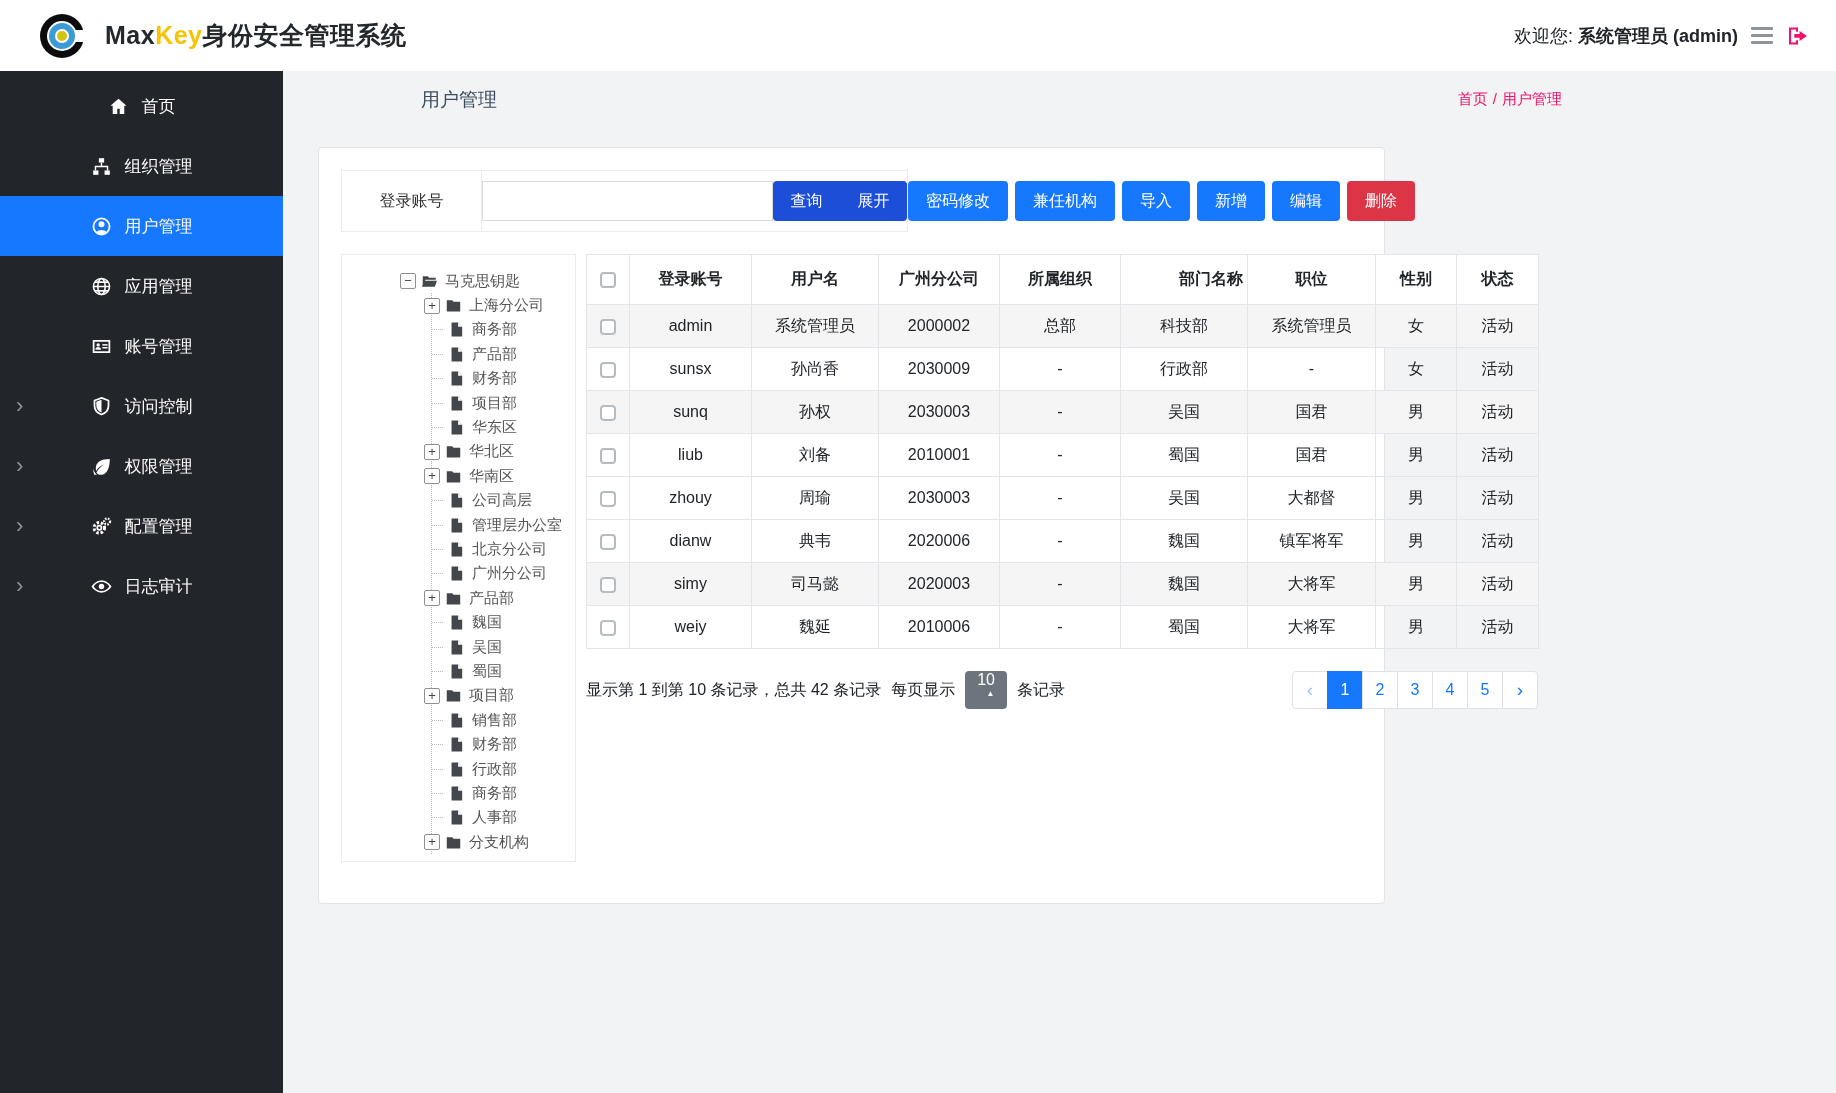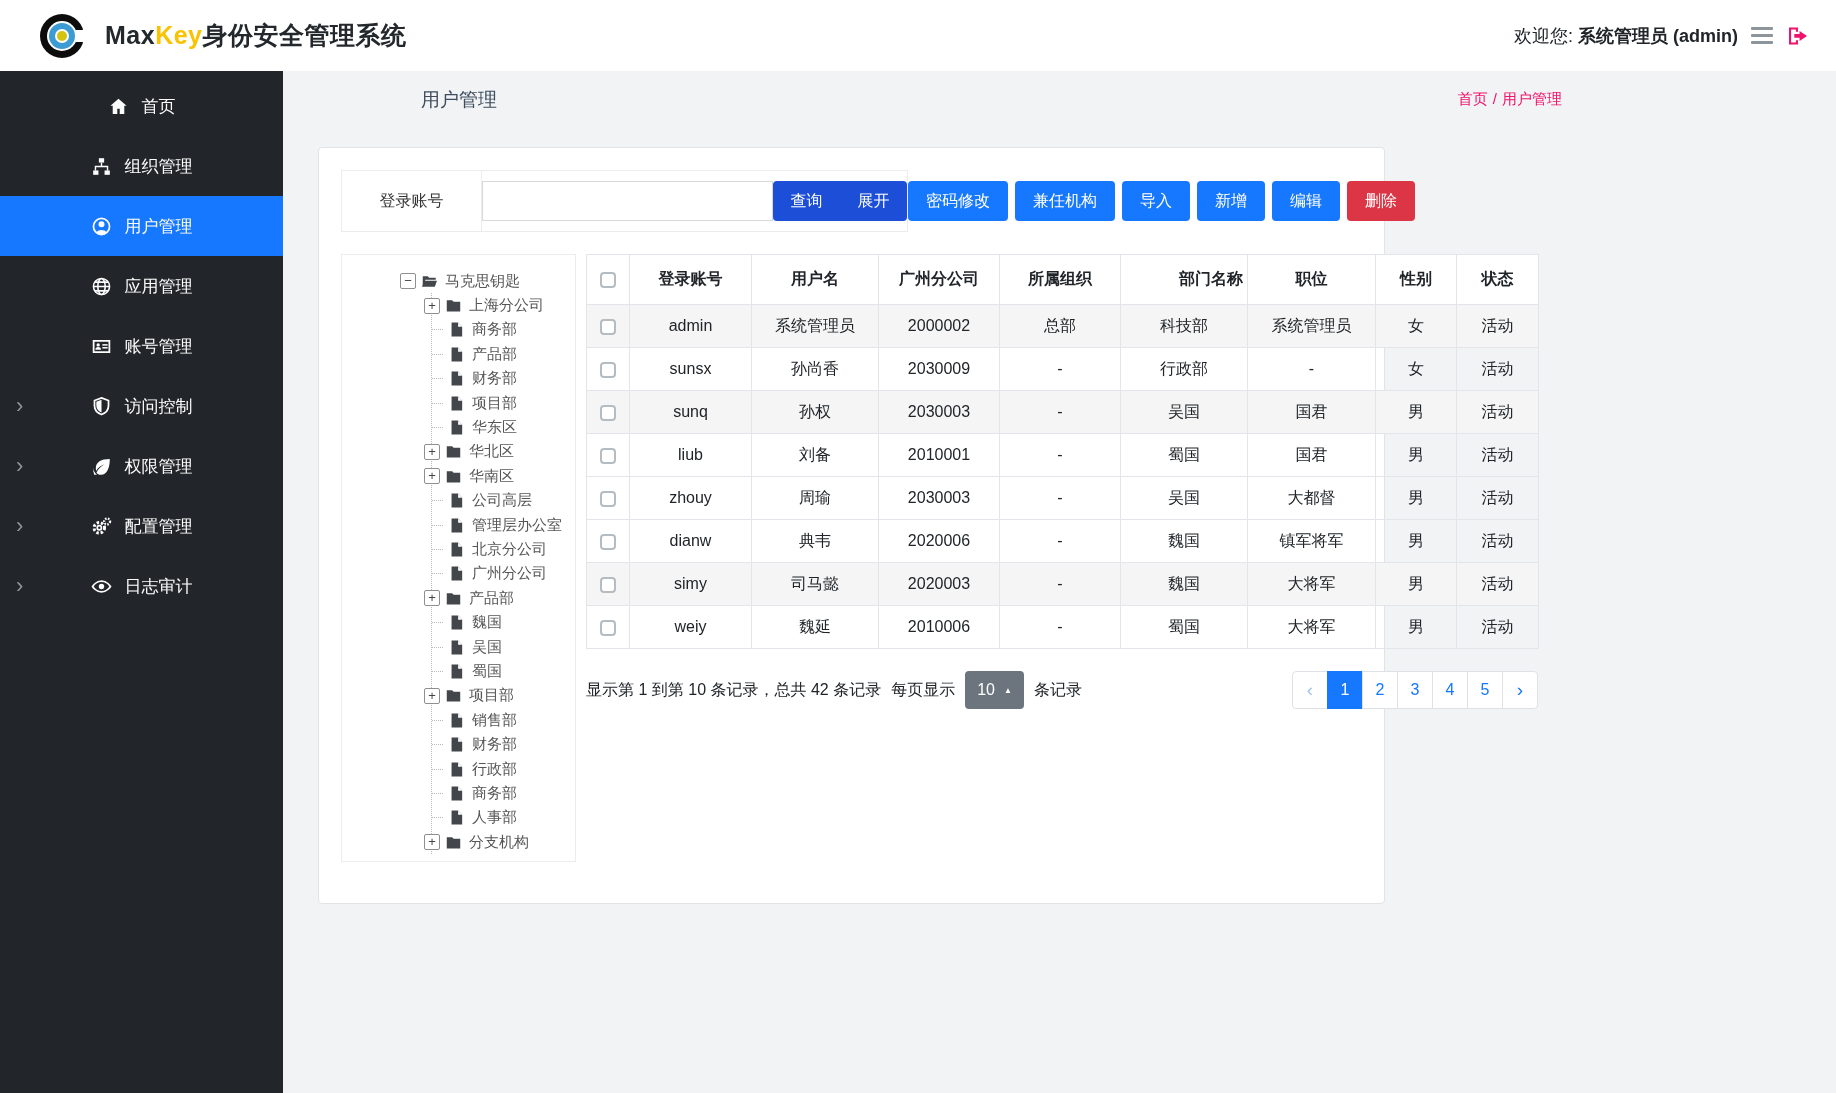--- a/index.html
+++ b/index.html
@@ -68,21 +68,21 @@
   .tree-row.branch .tg { margin-left:-8px; }
   
   .table-panel { margin-left:10px; width:952px; }
   table.users { border-collapse:collapse; width:952px; table-layout:fixed; }
   .users th, .users td { border:1px solid #e2e6ea; text-align:center; font-size:16px; color:#212529; height:43px; padding:0 4px; overflow:hidden; }
   .users th { height:50px; font-weight:bold; background:#fff; }
   .users tr.striped td { background:#f5f5f5; }
   .cbx { display:inline-block; width:16px; height:16px; border:2px solid #b4bcc2; border-radius:4px; background:#fff; vertical-align:middle; cursor:pointer; }
   
   .pagi-row { display:flex; align-items:center; margin-top:22px; font-size:16px; color:#212529; }
-  .per-page { display:inline-flex; align-items:center; background:#6c757d; color:#fff; border-radius:4px; height:38px; padding:0 12px; margin:0 10px; cursor:pointer; }
+  .per-page { display:inline-flex; align-items:center; background:#6c757d; color:#fff; border-radius:4px; height:38px; padding:0 12px; margin:0 10px; cursor:pointer;flex-direction:column; }
   .per-page .caret { font-size:8px; margin-left:9px; }
   .pages { margin-left:auto; display:flex; }
   .page { min-width:36px; height:38px; line-height:36px; text-align:center; border:1px solid #dee2e6; color:#1677ff; background:#fff; font-size:16px; margin-left:-1px; cursor:pointer; padding:0 6px; user-select:none; }
   .page.prev { border-radius:4px 0 0 4px; margin-left:0; color:#9ec2f7; font-size:19px; }
   .page.next { border-radius:0 4px 4px 0; font-size:19px; }
   .page.active { background:#1677ff; border-color:#1677ff; color:#fff; }
 </style>
 </head>
 <body>
 

